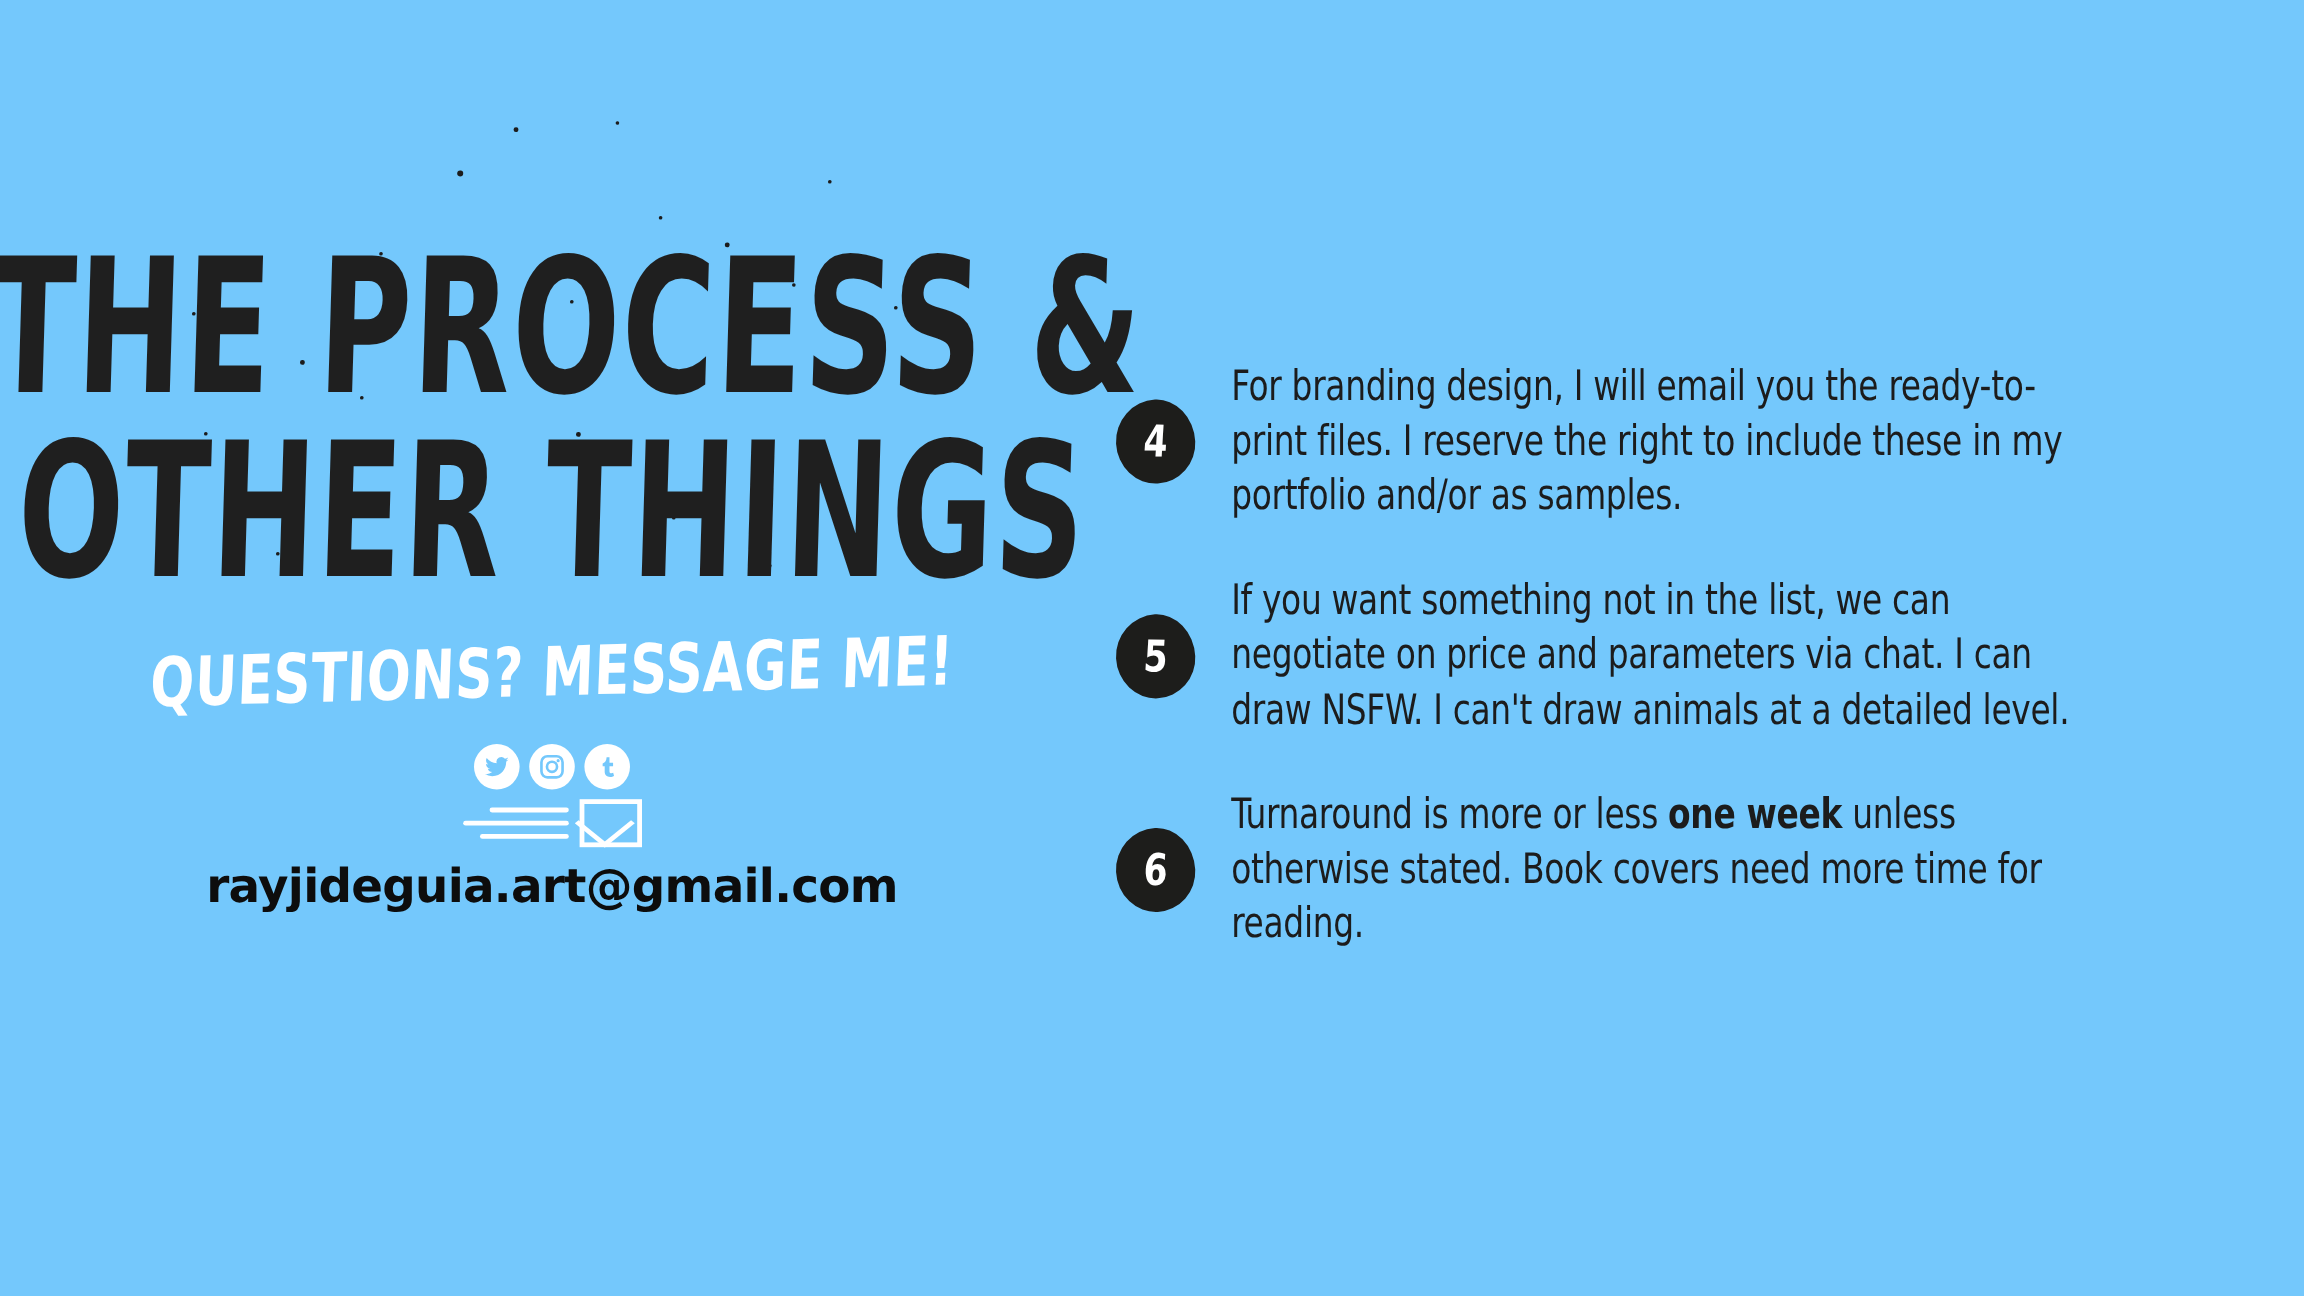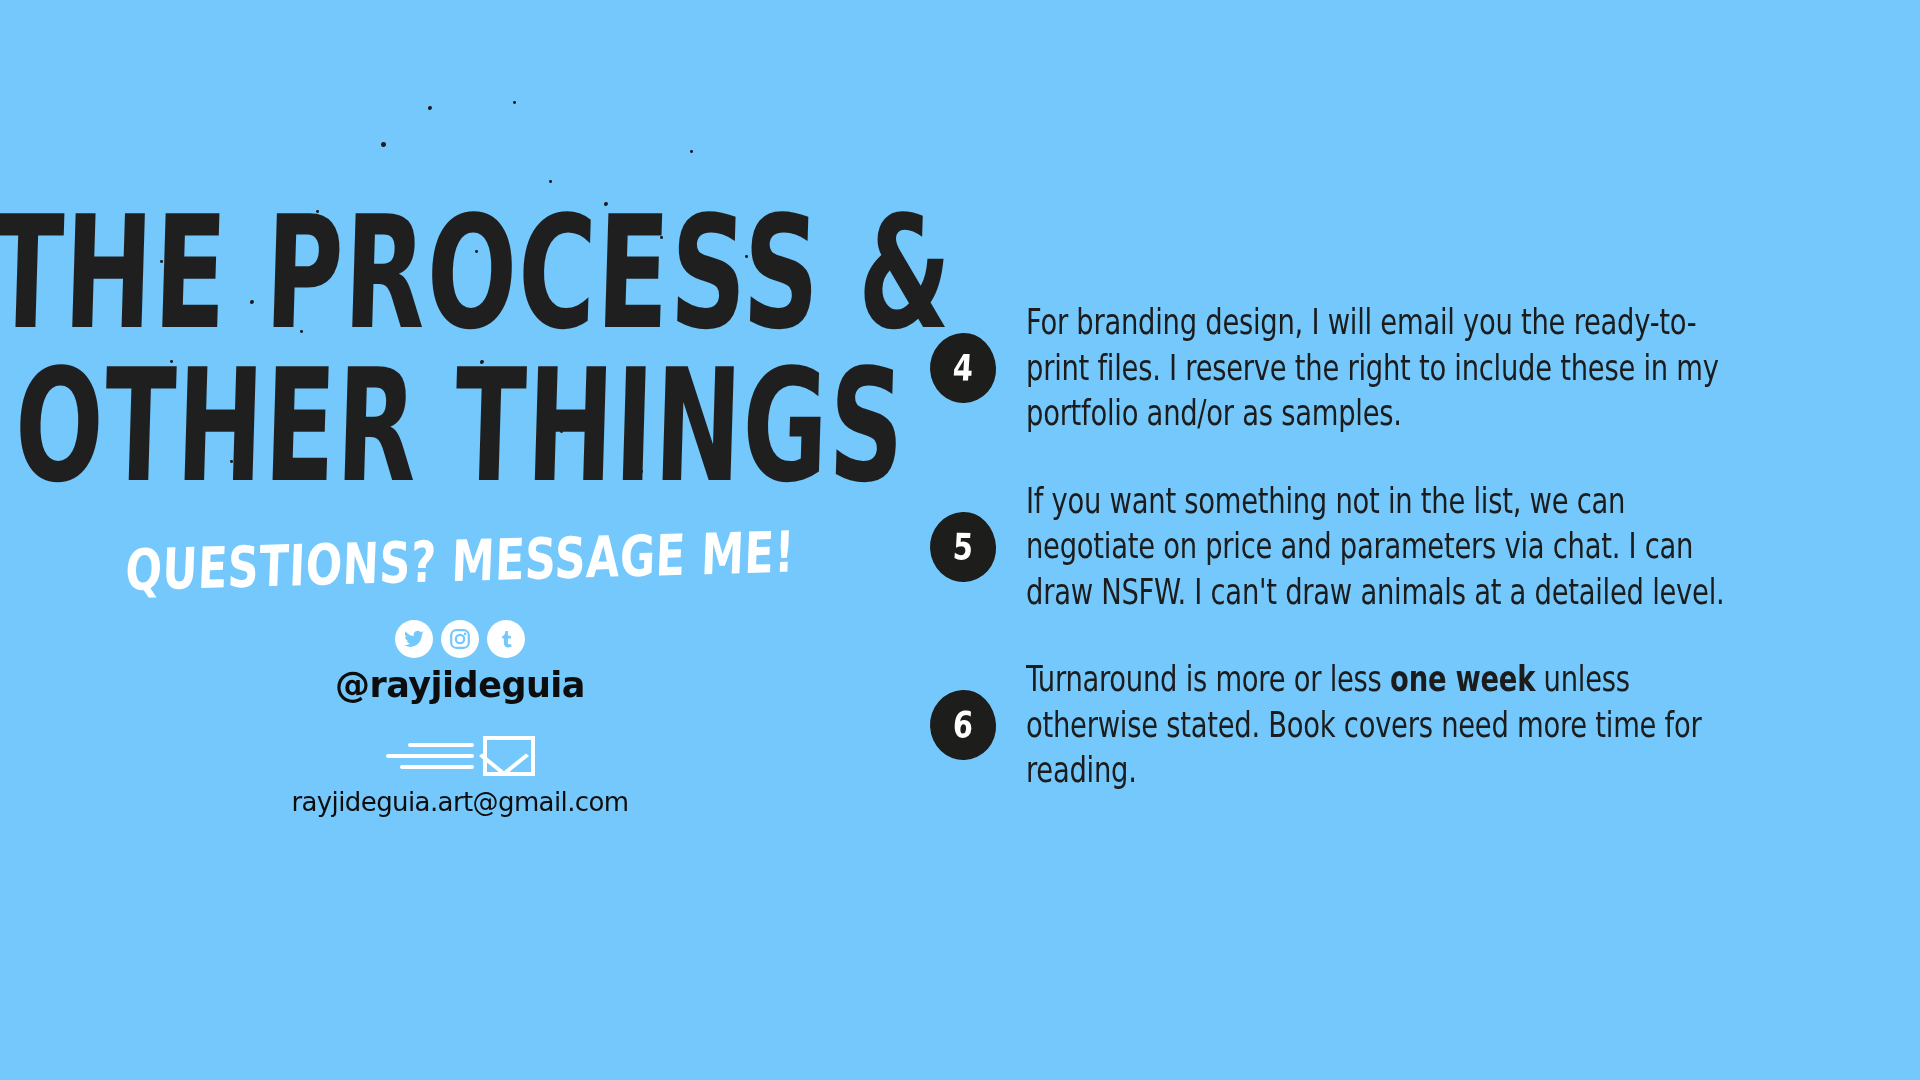--- a/index.html
+++ b/index.html
@@ -149,22 +149,22 @@
     height: 28px;
     border-right: 4px solid #ffffff;
     border-bottom: 4px solid #ffffff;
     transform: rotate(45deg) skew(-6deg, -6deg);
     transform-origin: center;
   }
 
   #email-text {
     color: #0d0d0d;
     font-family: "DejaVu Sans", sans-serif;
-    font-weight: normal;
-    font-size: 26px;
+    font-weight: bold;
+    font-size: 39px;
     letter-spacing: -0.6px;
   }
 
   
   #right-col {
     position: absolute;
     left: 930px;
     top: 300px;
     width: 900px;
   }
@@ -265,21 +265,20 @@
       </div>
 
       <div class="social-icon">
         <svg width="24" height="24" viewBox="0 0 24 24" aria-hidden="true">
           <path fill="#74c8fc" d="M14.5 20.5c-3 0-4.6-1.7-4.6-4.3v-4.7H8.2V9.2C10.5 8.5 11.3 6.6 11.5 4h2.4v4.7h3v2.8h-3v4.2c0 1.2.5 1.7 1.5 1.7.6 0 1.2-.2 1.6-.4l.7 2.6c-.7.4-1.9.9-3.2.9z"></path>
         </svg>
       </div>
 
     </div>
 
-    <div id="handle">@rayjideguia</div>
 
     <div id="email-icon-row">
       <div id="speed-lines">
         <div class="speed-line l1"></div>
         <div class="speed-line l2"></div>
         <div class="speed-line l3"></div>
       </div>
       <div id="envelope"></div>
     </div>
 

